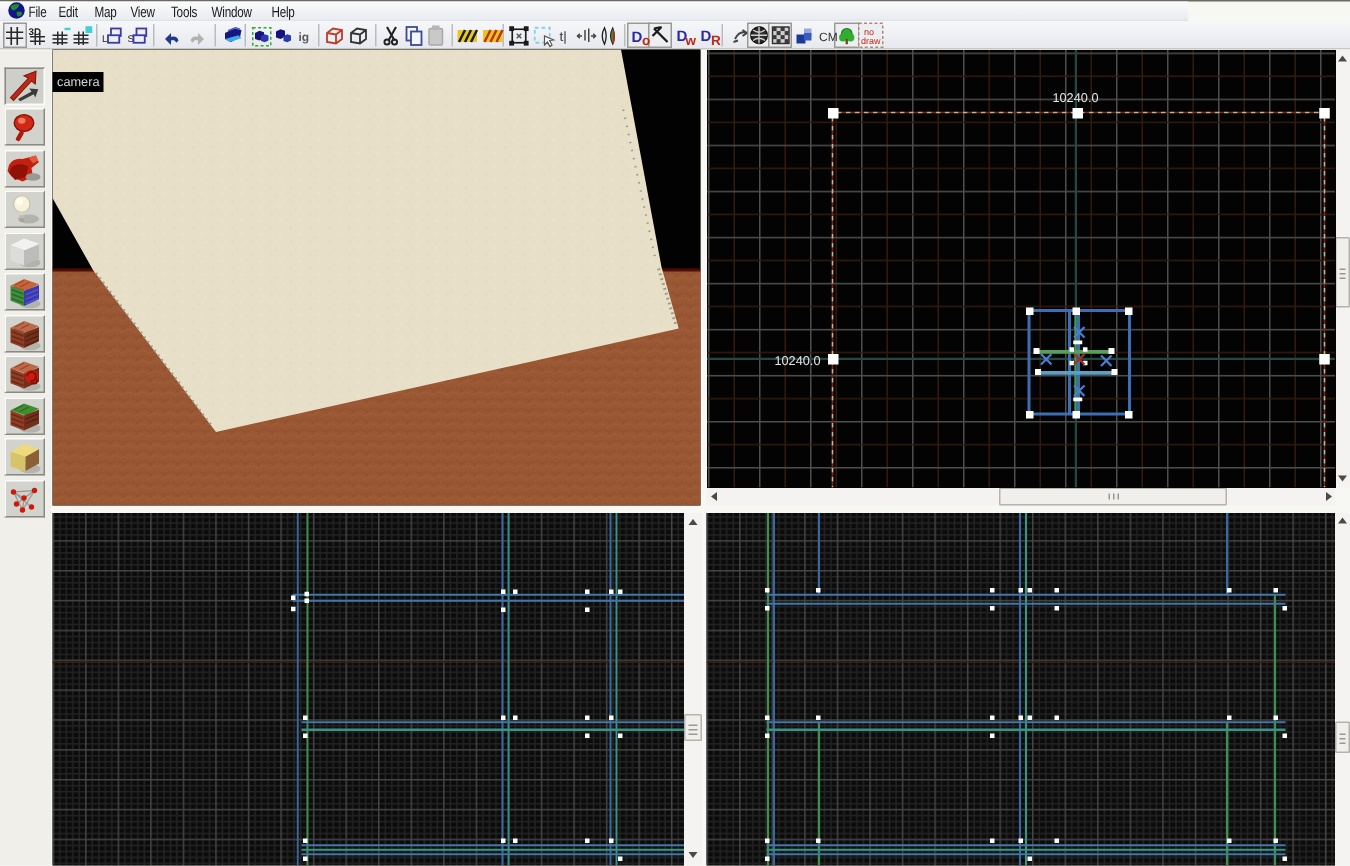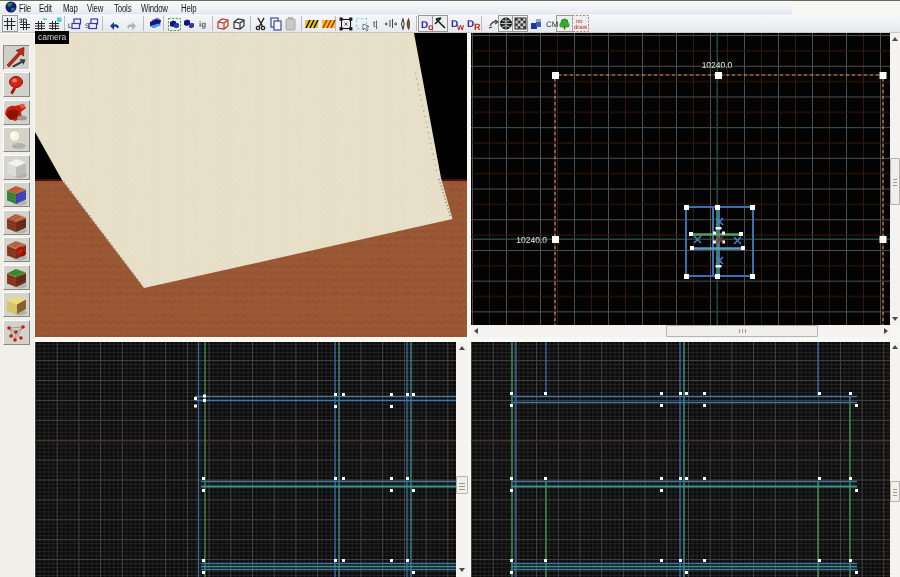--- a/index.html
+++ b/index.html
@@ -331,21 +331,21 @@
   <rect x="0" y="0" width="432" height="147" fill="#020202"></rect>
   <rect x="0" y="147" width="432" height="157" fill="url(#gnd)"></rect>
   <rect x="0" y="146" width="432" height="2" fill="#4f0d06"></rect>
   <polygon points="0,0 379,0 406,145 417.5,186 109,255 27,147 0,99" fill="url(#paper)"></polygon>
   <g stroke="#908e80" opacity="0.85" fill="none">
     <line x1="29" y1="149" x2="107" y2="252" stroke-width="1.6" stroke-dasharray="1.2 2.6"></line>
     <line x1="404" y1="146" x2="416" y2="185" stroke-width="2" stroke-dasharray="1.2 2.2"></line>
     <line x1="380.5" y1="40" x2="402" y2="140" stroke-width="1.4" stroke-dasharray="1 4.5"></line>
   </g>
 </svg>
-<div class="camlabel" style="left:35px;top:31px">camera</div>
+<div class="camlabel" style="left:35px;top:48px">camera</div>
 
 <svg class="abs" id="vptr" viewBox="0 0 419 292" style="will-change:transform">
   <defs>
     <pattern id="gtr" width="34" height="30.7" patternUnits="userSpaceOnUse" x="1" y="2.05">
       <rect width="34" height="30.7" fill="#030303"></rect>
       <rect x="0" y="0" width="1" height="30.7" fill="#4e4e4e"></rect>
       <rect x="17" y="0" width="1" height="30.7" fill="#331a0c"></rect>
       <rect x="0" y="0" width="34" height="1" fill="#4e4e4e"></rect>
       <rect x="0" y="15.35" width="34" height="1" fill="#331a0c"></rect>
     </pattern>

